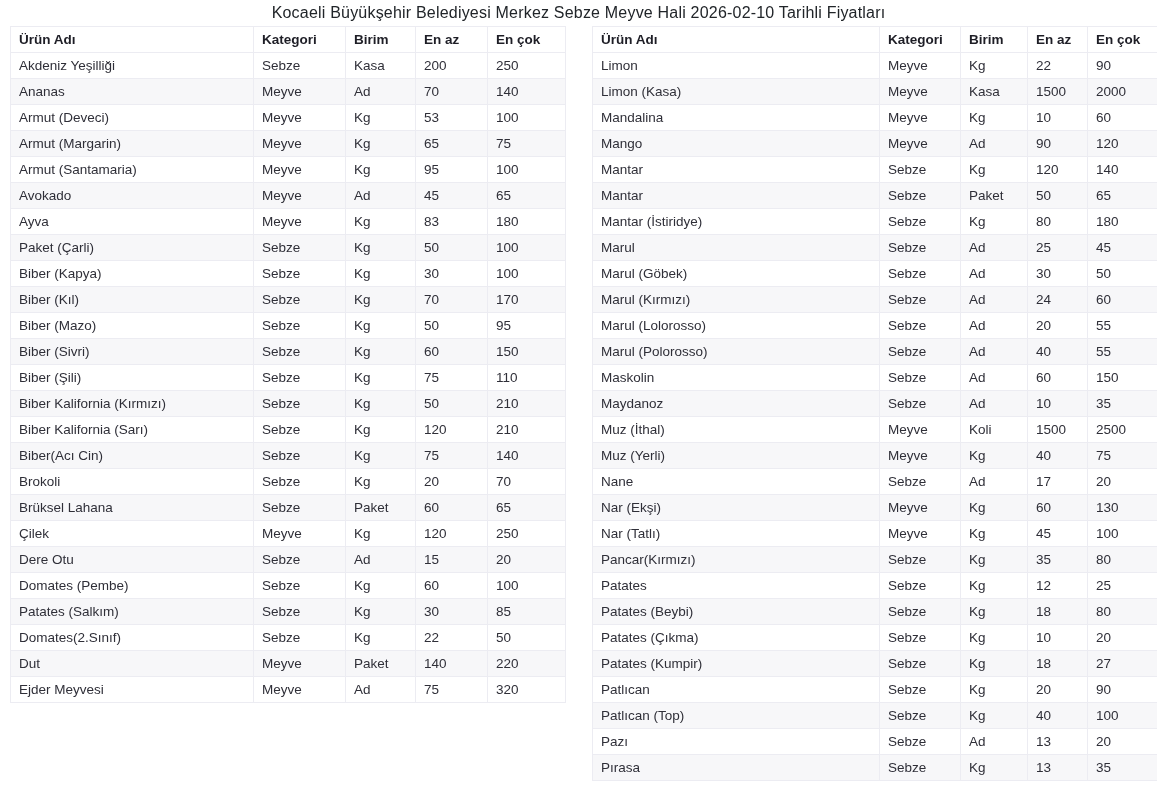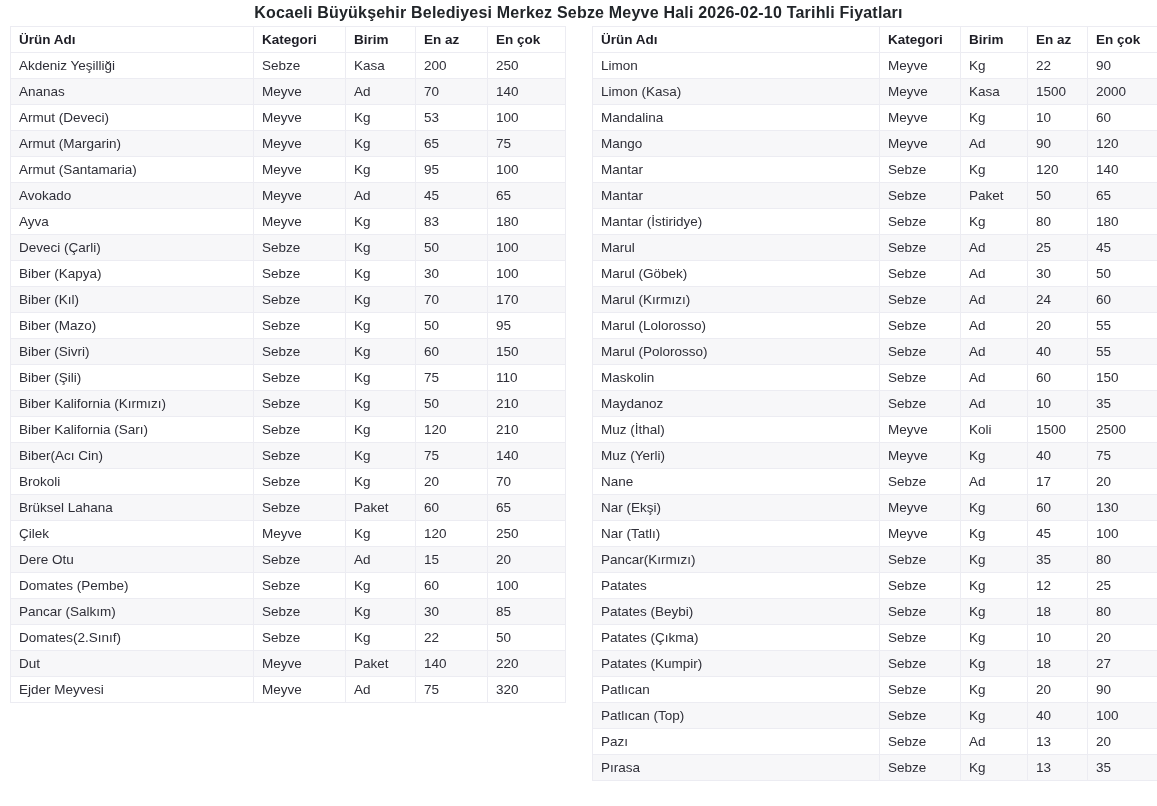--- a/index.html
+++ b/index.html
@@ -8,21 +8,21 @@
     width: 1157px; height: 806px;
     overflow: hidden;
     background: #ffffff;
     font-family: "Liberation Sans", sans-serif;
   }
   .page-title {
     height: 26px;
     line-height: 25px;
     text-align: center;
     font-size: 16px;
-    font-weight: 700;
+    font-weight: 400;
     color: #212529;
     letter-spacing: 0.2px;
     white-space: nowrap;
   }
   .tables-wrap {
     display: flex;
     align-items: flex-start;
     padding-left: 10px;
     gap: 26px;
   }
@@ -134,21 +134,21 @@
           <td>65</td>
         </tr>
         <tr>
           <td>Ayva</td>
           <td>Meyve</td>
           <td>Kg</td>
           <td>83</td>
           <td>180</td>
         </tr>
         <tr>
-          <td>Deveci (Çarli)</td>
+          <td>Paket (Çarli)</td>
           <td>Sebze</td>
           <td>Kg</td>
           <td>50</td>
           <td>100</td>
         </tr>
         <tr>
           <td>Biber (Kapya)</td>
           <td>Sebze</td>
           <td>Kg</td>
           <td>30</td>
@@ -232,21 +232,21 @@
           <td>20</td>
         </tr>
         <tr>
           <td>Domates (Pembe)</td>
           <td>Sebze</td>
           <td>Kg</td>
           <td>60</td>
           <td>100</td>
         </tr>
         <tr>
-          <td>Pancar (Salkım)</td>
+          <td>Patates (Salkım)</td>
           <td>Sebze</td>
           <td>Kg</td>
           <td>30</td>
           <td>85</td>
         </tr>
         <tr>
           <td>Domates(2.Sınıf)</td>
           <td>Sebze</td>
           <td>Kg</td>
           <td>22</td>

